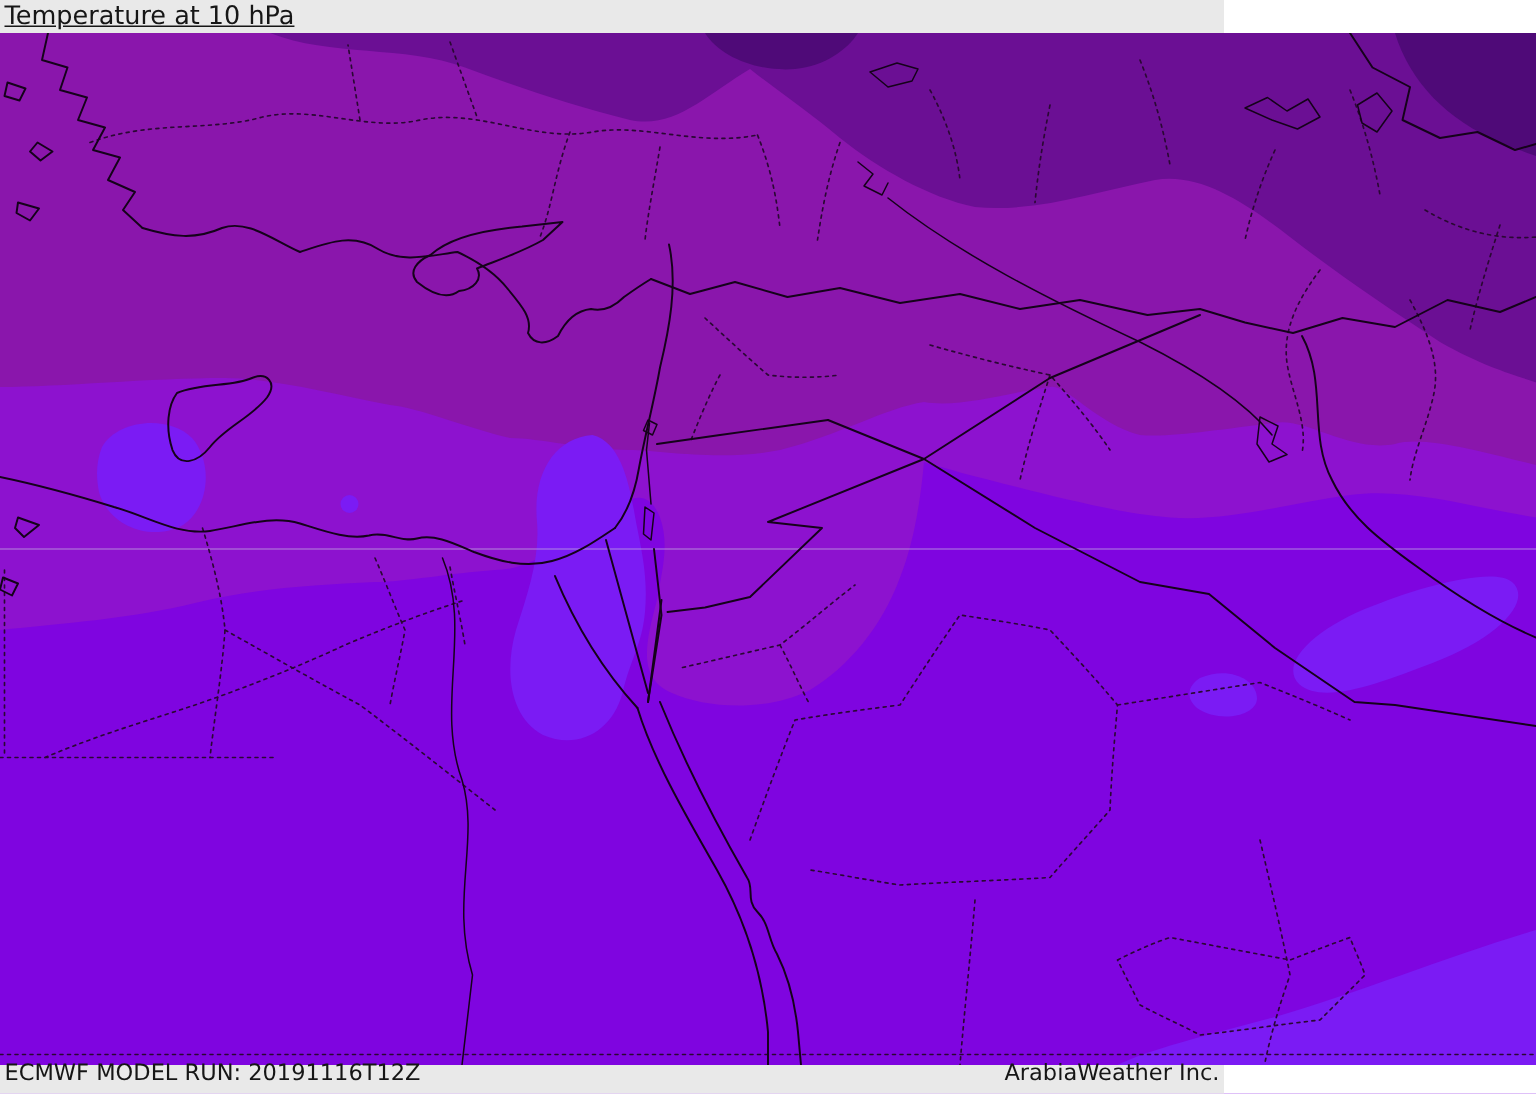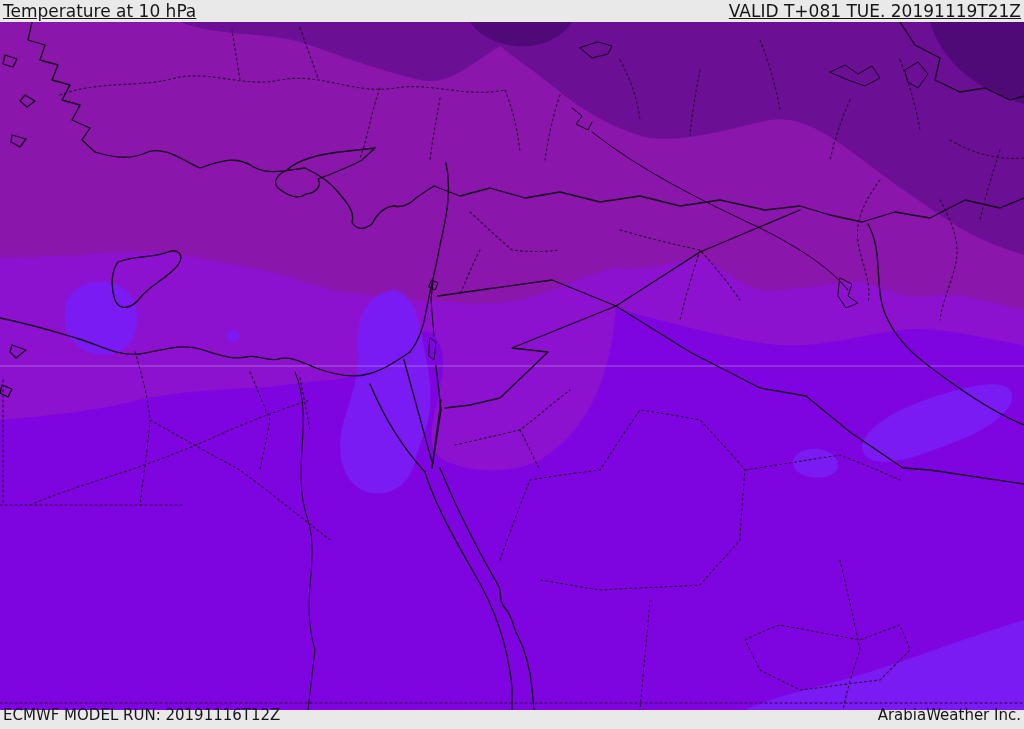--- a/index.html
+++ b/index.html
@@ -1,20 +1,20 @@
 <!DOCTYPE html>
 <html><head>
 <meta charset="utf-8">
 <style>
   html,body{margin:0;padding:0;background:#ffffff;}
   #stage{position:relative;width:1024px;height:729px;overflow:hidden;
          font-family:"DejaVu Sans","Liberation Sans",sans-serif;}
 
   
-  .bar{position:absolute;left:0;width:1024px;background:#e9e9e9;
+  .bar{position:absolute;left:0;width:816px;background:#e9e9e9;
        display:flex;justify-content:space-between;align-items:flex-end;
        box-sizing:border-box;color:#161616;}
   #topbar{top:0;height:22px;padding:0 3px;}
   #topbar .t{font-size:17px;line-height:21px;text-decoration:underline;white-space:nowrap;}
   #bottombar{top:710px;height:19px;padding:14px 3px;}
   #bottombar .t{font-size:15px;line-height:18px;white-space:nowrap;}
 
   
   #map{position:absolute;top:22px;left:0;width:1024px;height:688px;display:block;}
   .fillgroup path,.fillgroup circle,.fillgroup rect{stroke:none;}
@@ -167,21 +167,20 @@
       <path d="M830,72 L845,65 L858,74 L872,66 L880,78 L865,86 L848,80 Z"></path>
       <path d="M905,70 L918,62 L928,74 L918,88 L908,82 Z"></path>
       <path d="M840,278 L852,284 L848,296 L858,303 L846,308 L838,296 Z"></path>
       <path d="M430,338 L436,342 L434,360 L429,356 Z"></path>
       <path d="M432,280 l6,3 l-3,7 l-6,-3 Z"></path>
     </g>
   </svg>
 
   <div class="bar" id="topbar">
     <span class="t">Temperature at 10 hPa</span>
-    <span class="t">VALID T+081 TUE. 20191119T21Z</span>
   </div>
 
   <div class="bar" id="bottombar">
     <span class="t">ECMWF MODEL RUN: 20191116T12Z</span>
     <span class="t">ArabiaWeather Inc.</span>
   </div>
 
 </div>
 
 </body></html>

